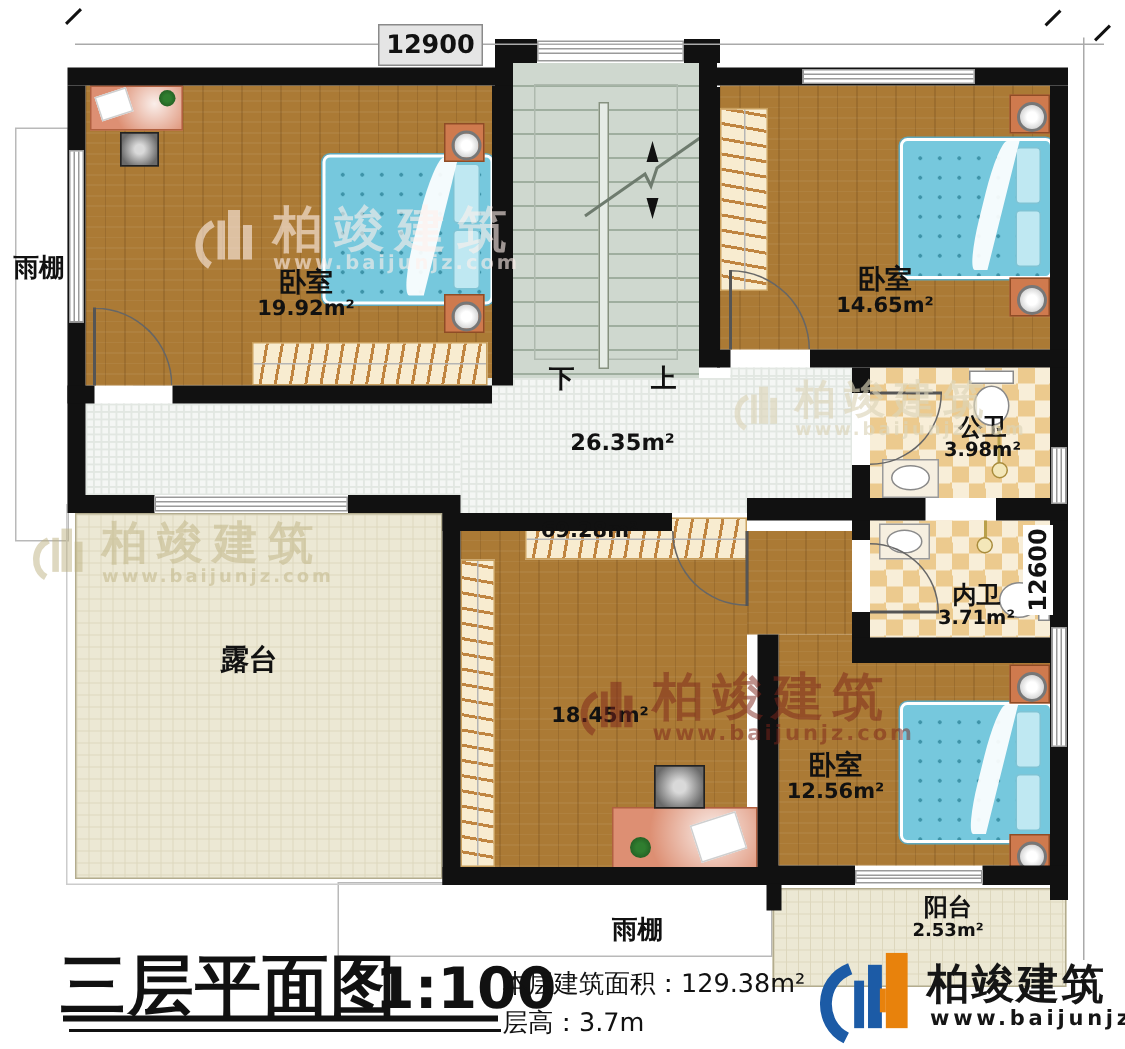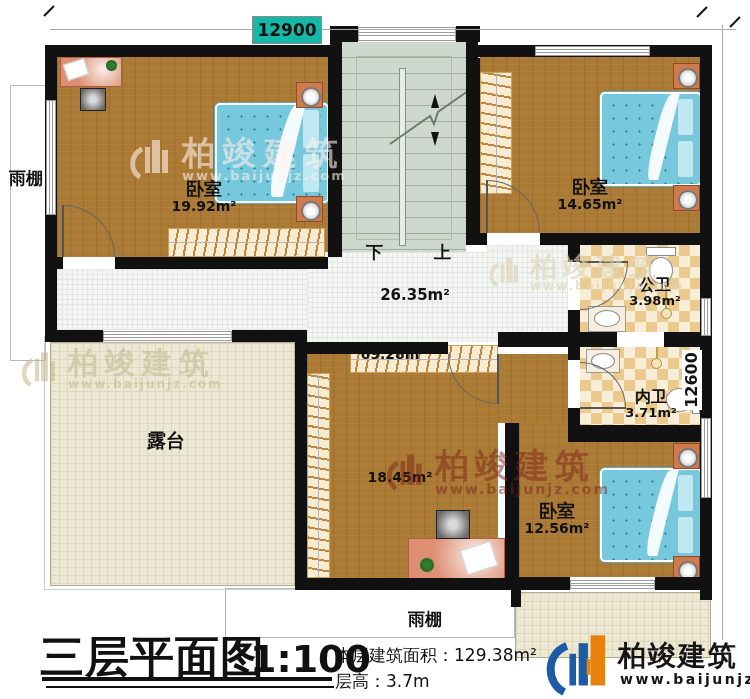--- a/index.html
+++ b/index.html
@@ -57,21 +57,21 @@
   
   .arc{position:absolute;box-sizing:border-box;}
   .leaf{position:absolute;background:#555;}
   
   .rail{position:absolute;background:#e6ece6;border:1px solid #86917f;box-sizing:border-box;}
   
   .rlabel{position:absolute;text-align:center;font-weight:bold;color:#111;line-height:1.12;}
   .rname{display:block;font-size:18px;}
   .rarea{display:block;font-size:14px;}
   .small-lab{position:absolute;font-weight:bold;color:#111;}
-  .dimbox{position:absolute;background:#14b8a6;border:1px solid #8a8a8a;font-weight:bold;font-size:17px;
+  .dimbox{position:absolute;background:#e5e5e5;border:1px solid #8a8a8a;font-weight:bold;font-size:17px;
         display:flex;align-items:center;justify-content:center;box-sizing:border-box;}
   .dimline{position:absolute;background:#aaa;}
   .tick{position:absolute;width:14px;height:2px;background:#111;transform:rotate(-45deg);}
   
   .wm{position:absolute;display:flex;align-items:center;gap:6px;pointer-events:none;}
   .wm .wm-txt{line-height:1;}
   .wm .wm-brand{display:block;font-weight:bold;}
   .wm .wm-url{display:block;font-weight:bold;}
   
   .tb-title{position:absolute;font-weight:bold;font-size:44px;letter-spacing:1px;}
@@ -251,20 +251,24 @@
   </div>
   <div class="rlabel" style="left:512px;top:501px;width:90px;">
     <span class="rname">卧室</span>
     <span class="rarea">12.56m²</span>
   </div>
   <div class="rlabel" style="left:131px;top:430px;width:70px;">
     <span class="rname" style="font-size:19px;">露台</span>
   </div>
   <div class="small-lab" style="left:9px;top:167px;font-size:17px;">雨棚</div>
   <div class="small-lab" style="left:408px;top:608px;font-size:17px;">雨棚</div>
+  <div class="rlabel" style="left:592px;top:596px;width:80px;">
+    <span class="rname" style="font-size:16px;">阳台</span>
+    <span class="rarea" style="font-size:12px;">2.53m²</span>
+  </div>
 
   <div class="wm" style="left:128px;top:133px;color:rgba(255,240,235,.6);">
     <svg width="48" height="52" viewBox="0 0 48 48">
       <path d="M12 42 C2 36 2 20 14 14" stroke="currentColor" stroke-width="5" fill="none"></path>
       <rect x="17" y="12" width="5" height="26" fill="currentColor"></rect>
       <rect x="24" y="5" width="8" height="33" fill="currentColor"></rect>
       <rect x="34" y="15" width="6" height="23" fill="currentColor"></rect>
     </svg>
     <span class="wm-txt">
       <span class="wm-brand" style="font-size:33px;letter-spacing:8px;">柏竣建筑</span>

